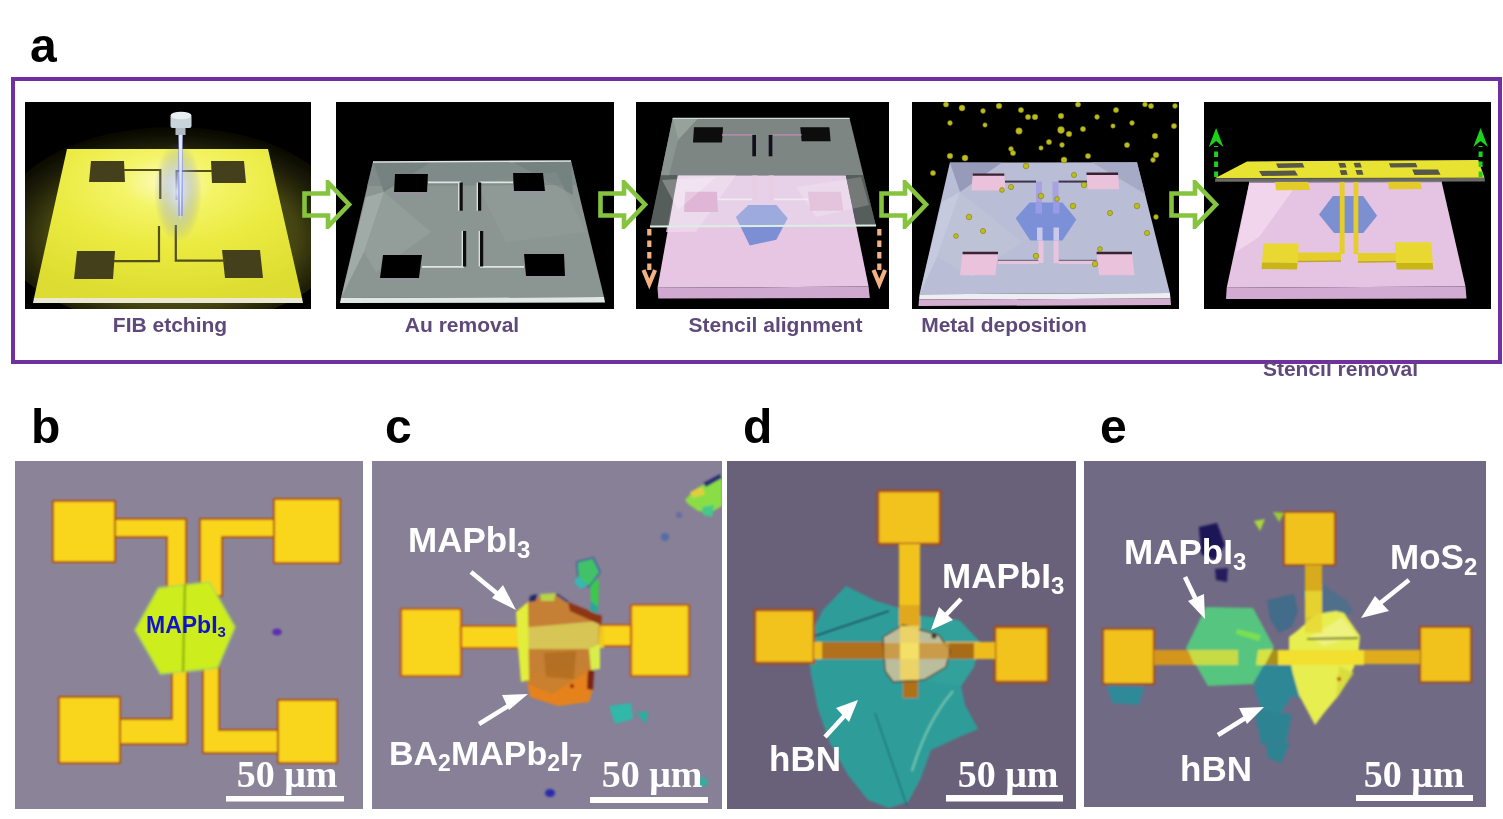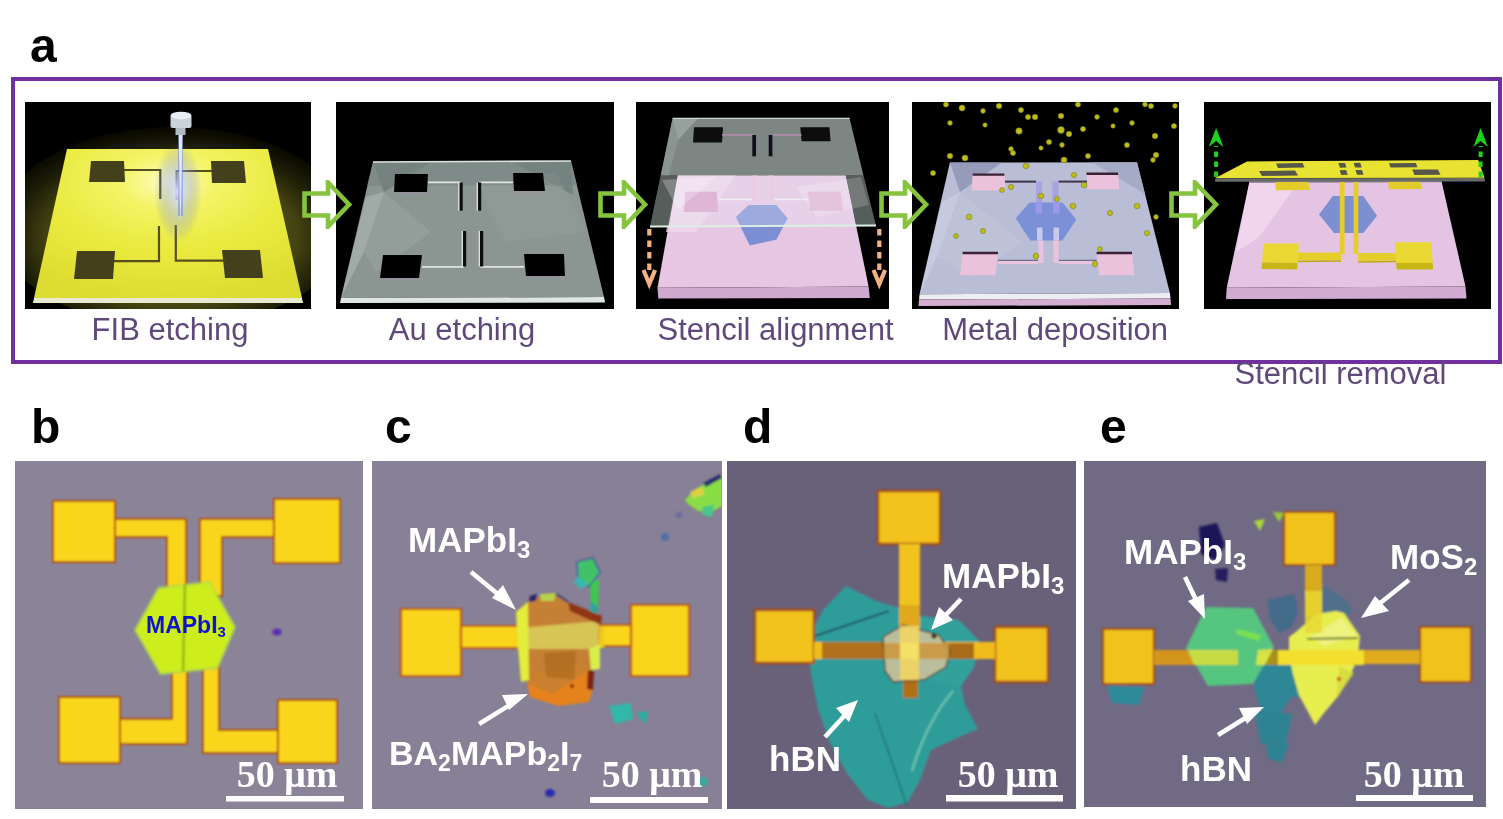--- a/index.html
+++ b/index.html
@@ -1,34 +1,34 @@
 <!DOCTYPE html>
 <html><head>
 <meta charset="utf-8">
 <style>
 html,body{margin:0;padding:0;}
 body{width:1503px;height:819px;background:#ffffff;font-family:"Liberation Sans",sans-serif;position:relative;overflow:hidden;}
 .letter{position:absolute;font-weight:bold;font-size:48px;color:#000;line-height:1;}
-.plabel{position:absolute;font-weight:normal;font-size:31px;color:#5f497a;line-height:1;text-align:center;white-space:nowrap;}
+.plabel{position:absolute;font-weight:bold;font-size:21px;color:#5f497a;line-height:1;text-align:center;white-space:nowrap;}
 #boxa{position:absolute;left:11px;top:77px;width:1491px;height:287px;border:4px solid #7030a0;box-sizing:border-box;}
 svg{position:absolute;display:block;}
 </style>
 </head>
 <body>
 <div class="letter" style="left:30px;top:22px;">a</div>
 <div class="letter" style="left:31px;top:403px;">b</div>
 <div class="letter" style="left:385px;top:403px;">c</div>
 <div class="letter" style="left:743px;top:403px;">d</div>
 <div class="letter" style="left:1100px;top:403px;">e</div>
 <div id="boxa"></div>
 
 <div class="plabel" style="left:85px;top:314px;width:170px;">FIB etching</div>
-<div class="plabel" style="left:372px;top:314px;width:180px;">Au etching</div>
+<div class="plabel" style="left:372px;top:314px;width:180px;">Au removal</div>
 <div class="plabel" style="left:640px;top:314px;width:271px;">Stencil alignment</div>
-<div class="plabel" style="left:908px;top:314px;width:260px;text-align:right;">Metal deposition</div>
+<div class="plabel" style="left:874px;top:314px;width:260px;">Metal deposition</div>
 <div class="plabel" style="left:1220px;top:314px;width:241px;margin-top:44px;">Stencil removal</div>
 
 <svg id="img1" style="left:25px;top:102px;" width="286" height="207" viewBox="0 0 286 207">
 <defs>
 <filter id="f1" x="-5%" y="-5%" width="110%" height="110%">
         <feGaussianBlur stdDeviation="0.7"></feGaussianBlur>
       </filter>
 <radialGradient id="g1glow" cx="50%" cy="55%" r="60%">
 <stop offset="0%" stop-color="#d8d838" stop-opacity="0.95"></stop>
 <stop offset="60%" stop-color="#a0a02a" stop-opacity="0.55"></stop>

